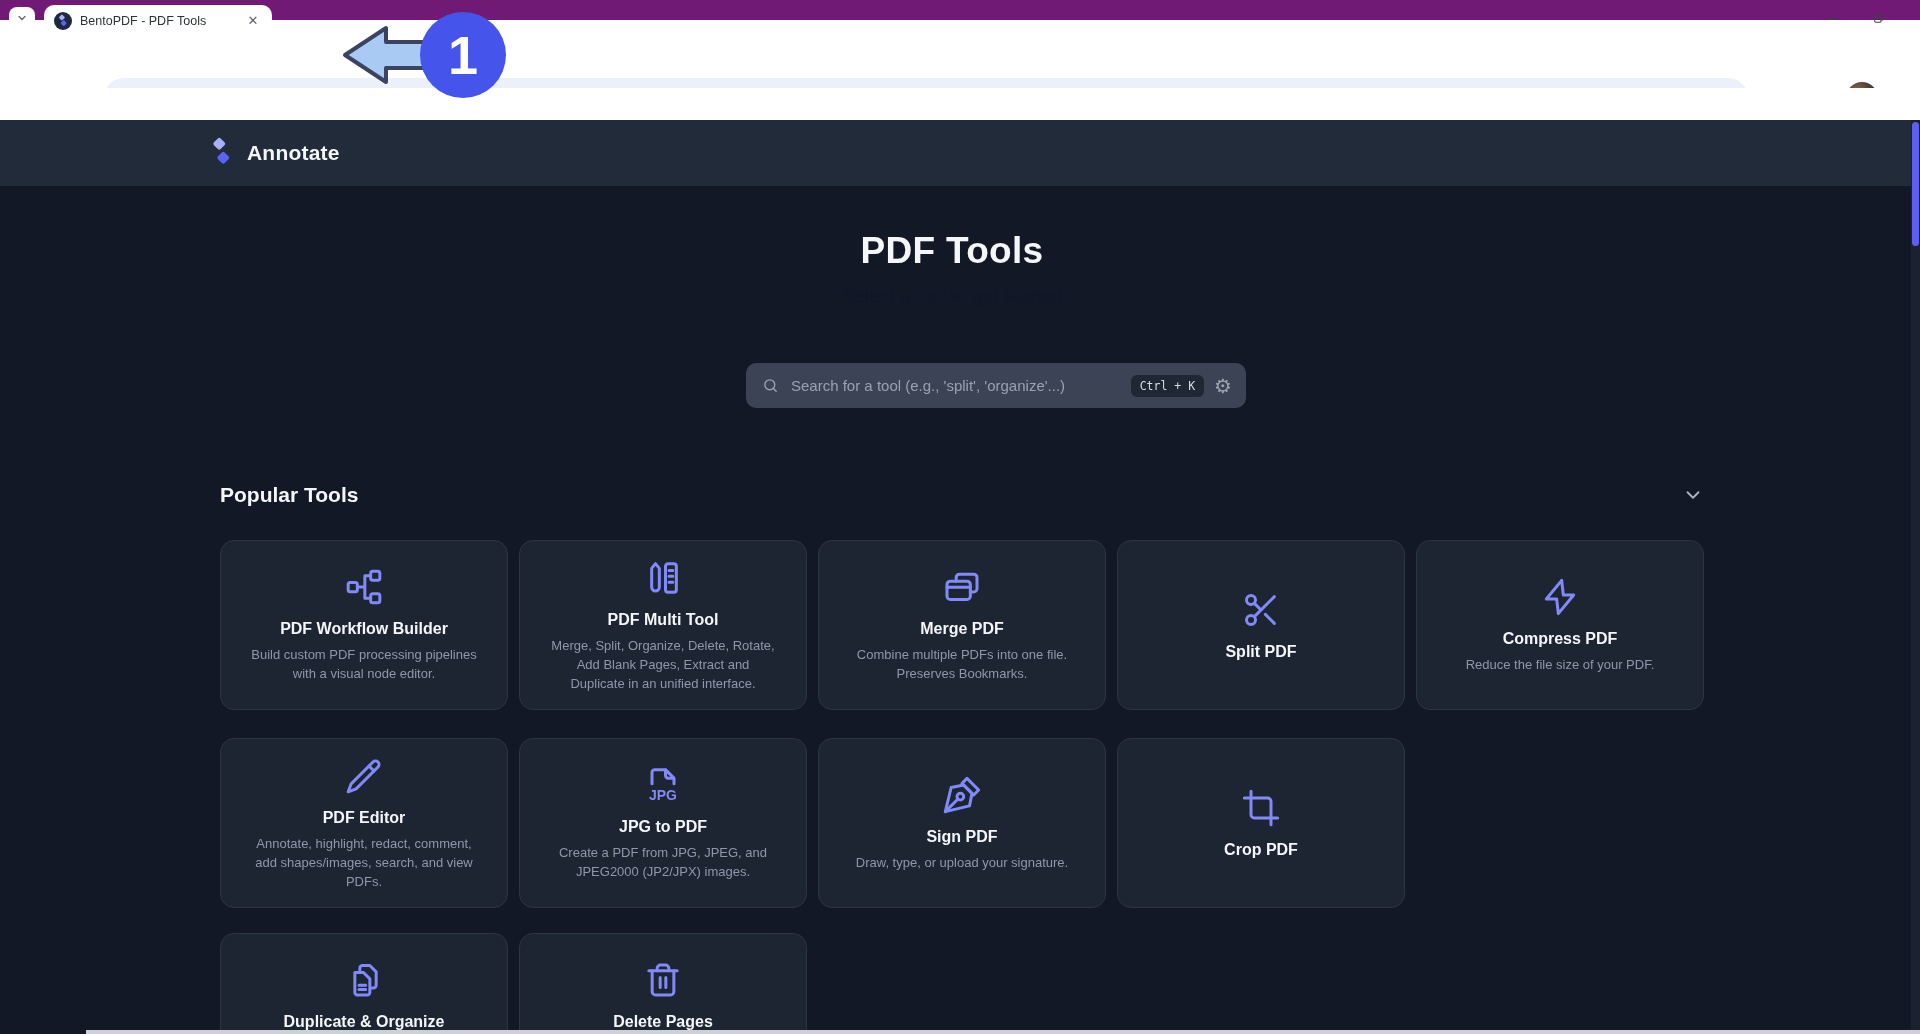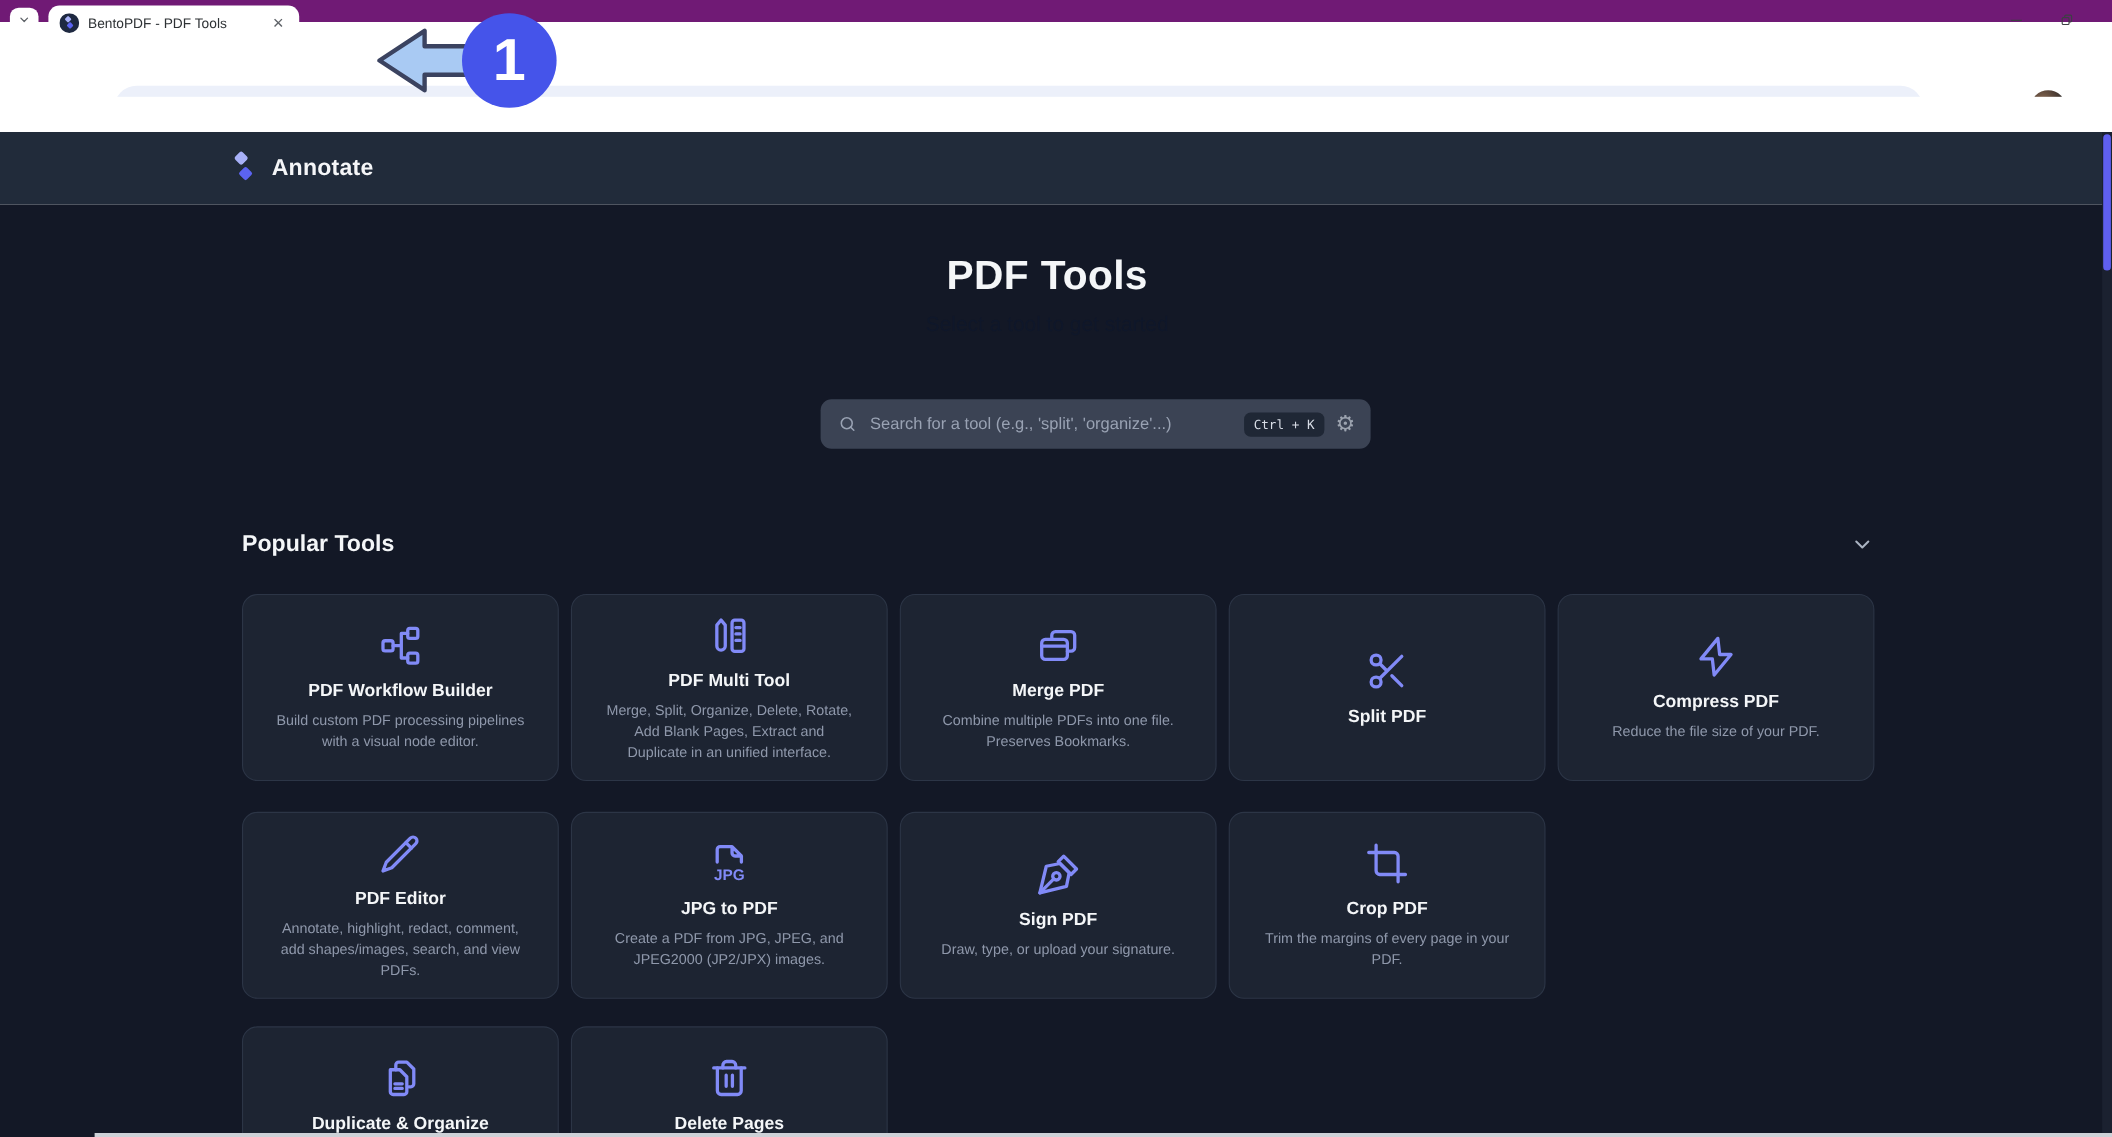--- a/index.html
+++ b/index.html
@@ -272,21 +272,20 @@
       <div class="tool-desc">Draw, type, or upload your signature.</div>
     </div>
     <div class="tool-card">
       <div class="tool-icon">
         <svg fill="none" stroke="currentColor" stroke-width="1.8" stroke-linecap="round" stroke-linejoin="round" viewBox="0 0 24 24">
           <path d="M6 2v14a2 2 0 0 0 2 2h14"></path>
           <path d="M18 22V8a2 2 0 0 0-2-2H2"></path>
         </svg>
       </div>
       <div class="tool-title">Crop PDF</div>
-      <div class="tool-desc">Trim the margins of every page in your PDF.</div>
     </div>
   </div>
 <div class="tools-row" id="row-3">
     <div class="tool-card">
       <div class="tool-icon">
         <svg fill="none" stroke="currentColor" stroke-width="1.8" stroke-linecap="round" stroke-linejoin="round" viewBox="0 0 24 24">
           <path d="M9.5 7.5V4.9a1.6 1.6 0 0 1 1.6-1.6h4.4l3.8 3.8v8.1a1.6 1.6 0 0 1-1.6 1.6h-1.2"></path>
           <path d="M6.5 7.5h5.2l3.8 3.8v8.2a1.5 1.5 0 0 1-1.5 1.5H8a1.5 1.5 0 0 1-1.5-1.5Z"></path>
           <path d="M9 15.2h4M9 17.7h4"></path>
         </svg>

